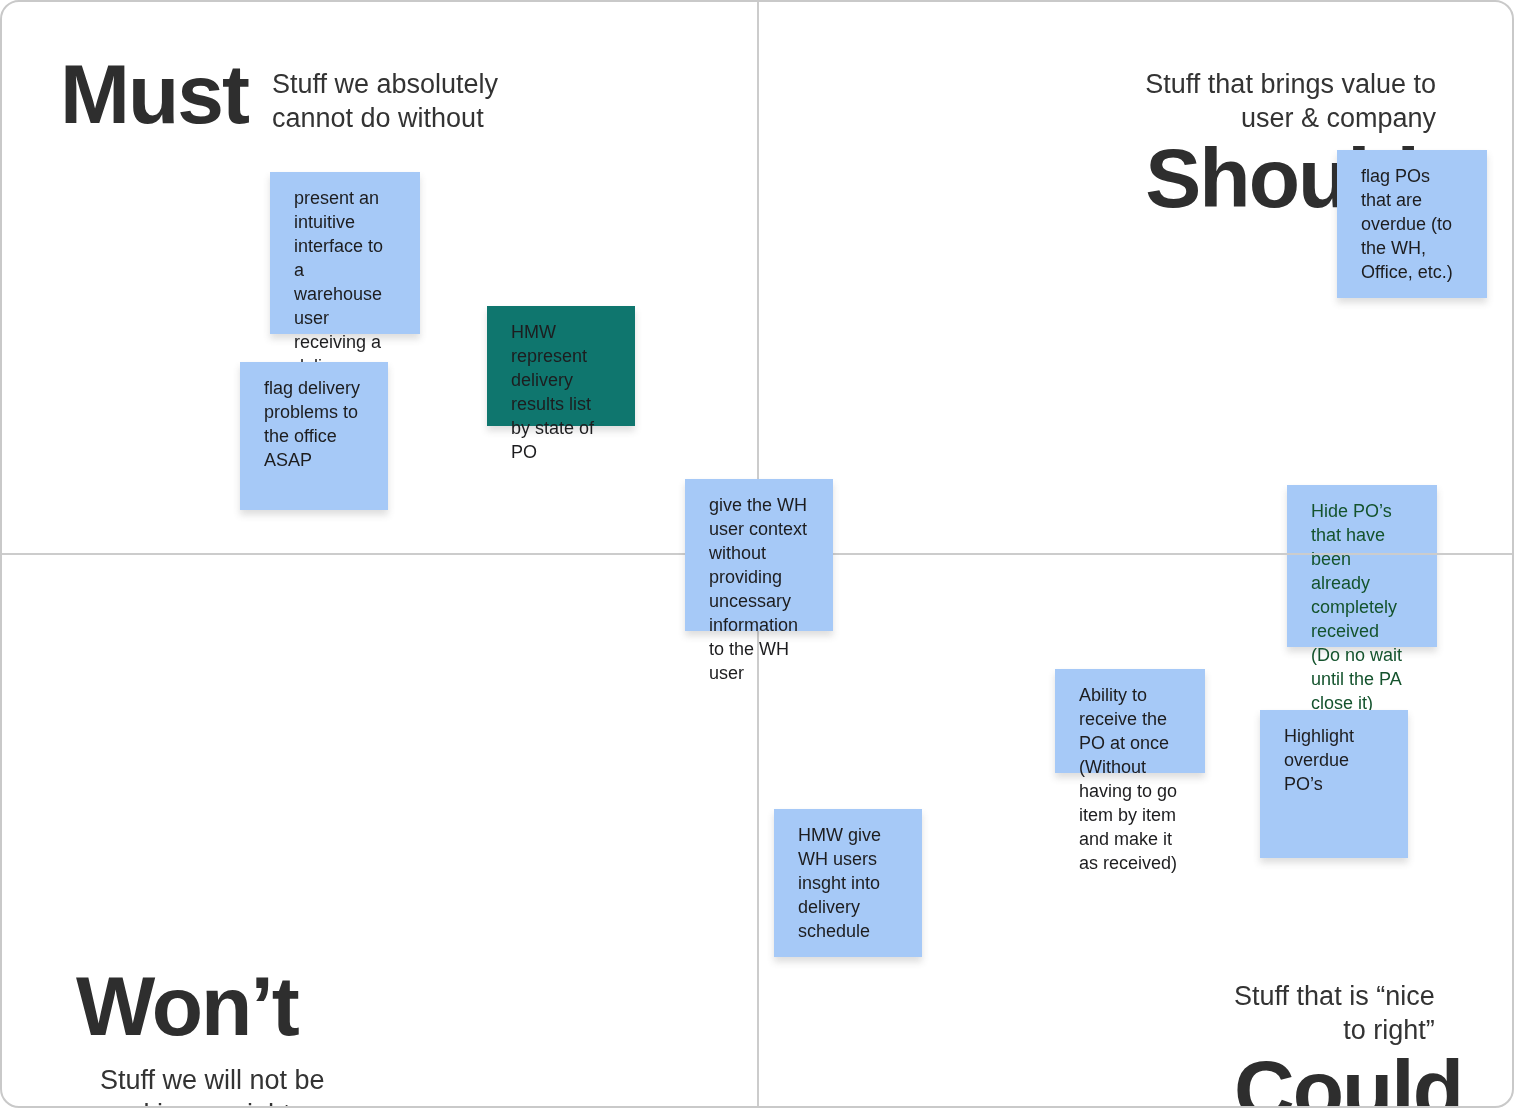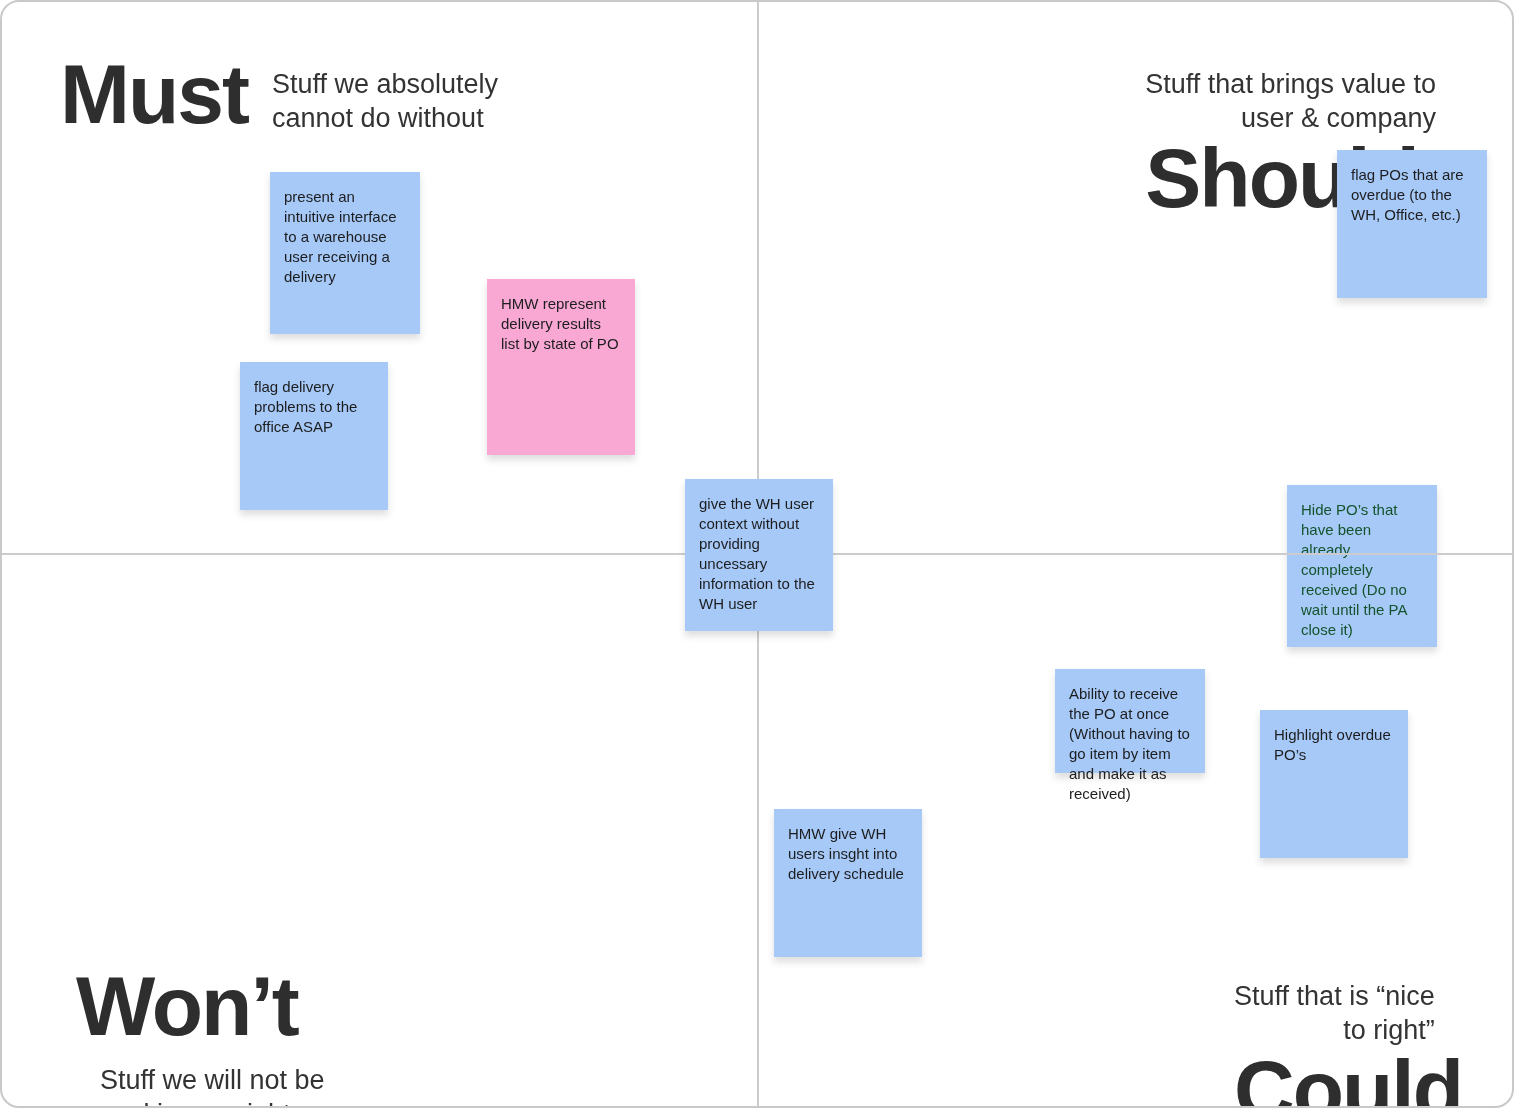--- a/index.html
+++ b/index.html
@@ -45,22 +45,22 @@
   .qh-right .quad-subtitle { margin-right: 26px; text-align: right; }
 
   #header-must  { left: 58px;  top: 50px; }
   #header-should{ right: 50px; top: 50px; }
   #header-wont  { left: 74px;  top: 962px; flex-direction: column; }
   #header-could { right: 50px; top: 962px; }
 
   .note {
     position: absolute;
     box-sizing: border-box;
-    padding: 15px 14px;
-    font-size: 15px;
+    padding: 15px 24px;
+    font-size: 18px;
     font-weight: 500;
     line-height: 1.33;
     color: #1d1d1f;
     z-index: 3;
     box-shadow: 0 5px 7px rgba(70, 70, 70, 0.18);
   }
   .note.behind { z-index: 1; }
 </style>
 </head>
 <body>
@@ -88,21 +88,21 @@
 working on right now</div>
   </div>
 
   <div class="quad-header qh-right" id="header-could">
     <div class="quad-subtitle">Stuff that is “nice
 to right”</div>
     <div class="quad-title">Could</div>
   </div>
 
   <div class="note" style="left: 268px; top: 170px; width: 150px; height: 162px; background: rgb(166, 201, 247); color: rgb(29, 29, 31);">present an intuitive interface to a warehouse user receiving a delivery</div>
-  <div class="note" style="left: 485px; top: 277px; width: 148px; height: 176px; background: #f9a8d4; color: rgb(29, 29, 31);">HMW represent delivery results list by state of PO</div>
+  <div class="note" style="left: 485px; top: 304px; width: 148px; height: 120px; background: #0f766e; color: rgb(29, 29, 31);">HMW represent delivery results list by state of PO</div>
   <div class="note" style="left: 238px; top: 360px; width: 148px; height: 148px; background: rgb(166, 201, 247); color: rgb(29, 29, 31);">flag delivery problems to the office ASAP</div>
   <div class="note" style="left: 683px; top: 477px; width: 148px; height: 152px; background: rgb(166, 201, 247); color: rgb(29, 29, 31);">give the WH user context without providing uncessary information to the WH user</div>
   <div class="note" style="left: 1335px; top: 148px; width: 150px; height: 148px; background: rgb(166, 201, 247); color: rgb(29, 29, 31);">flag POs that are overdue (to the WH, Office, etc.)</div>
   <div class="note behind" style="left: 1285px; top: 483px; width: 150px; height: 162px; background: rgb(166, 201, 247); color: #14532d;">Hide PO’s that have been already completely received (Do no wait until the PA close it)</div>
   <div class="note" style="left: 1053px; top: 667px; width: 150px; height: 104px; background: rgb(166, 201, 247); color: rgb(29, 29, 31);">Ability to receive the PO at once (Without having to go item by item and make it as received)</div>
   <div class="note" style="left: 1258px; top: 708px; width: 148px; height: 148px; background: rgb(166, 201, 247); color: rgb(29, 29, 31);">Highlight overdue PO’s</div>
   <div class="note" style="left: 772px; top: 807px; width: 148px; height: 148px; background: rgb(166, 201, 247); color: rgb(29, 29, 31);">HMW give WH users insght into delivery schedule</div>
 
 </div>
 

